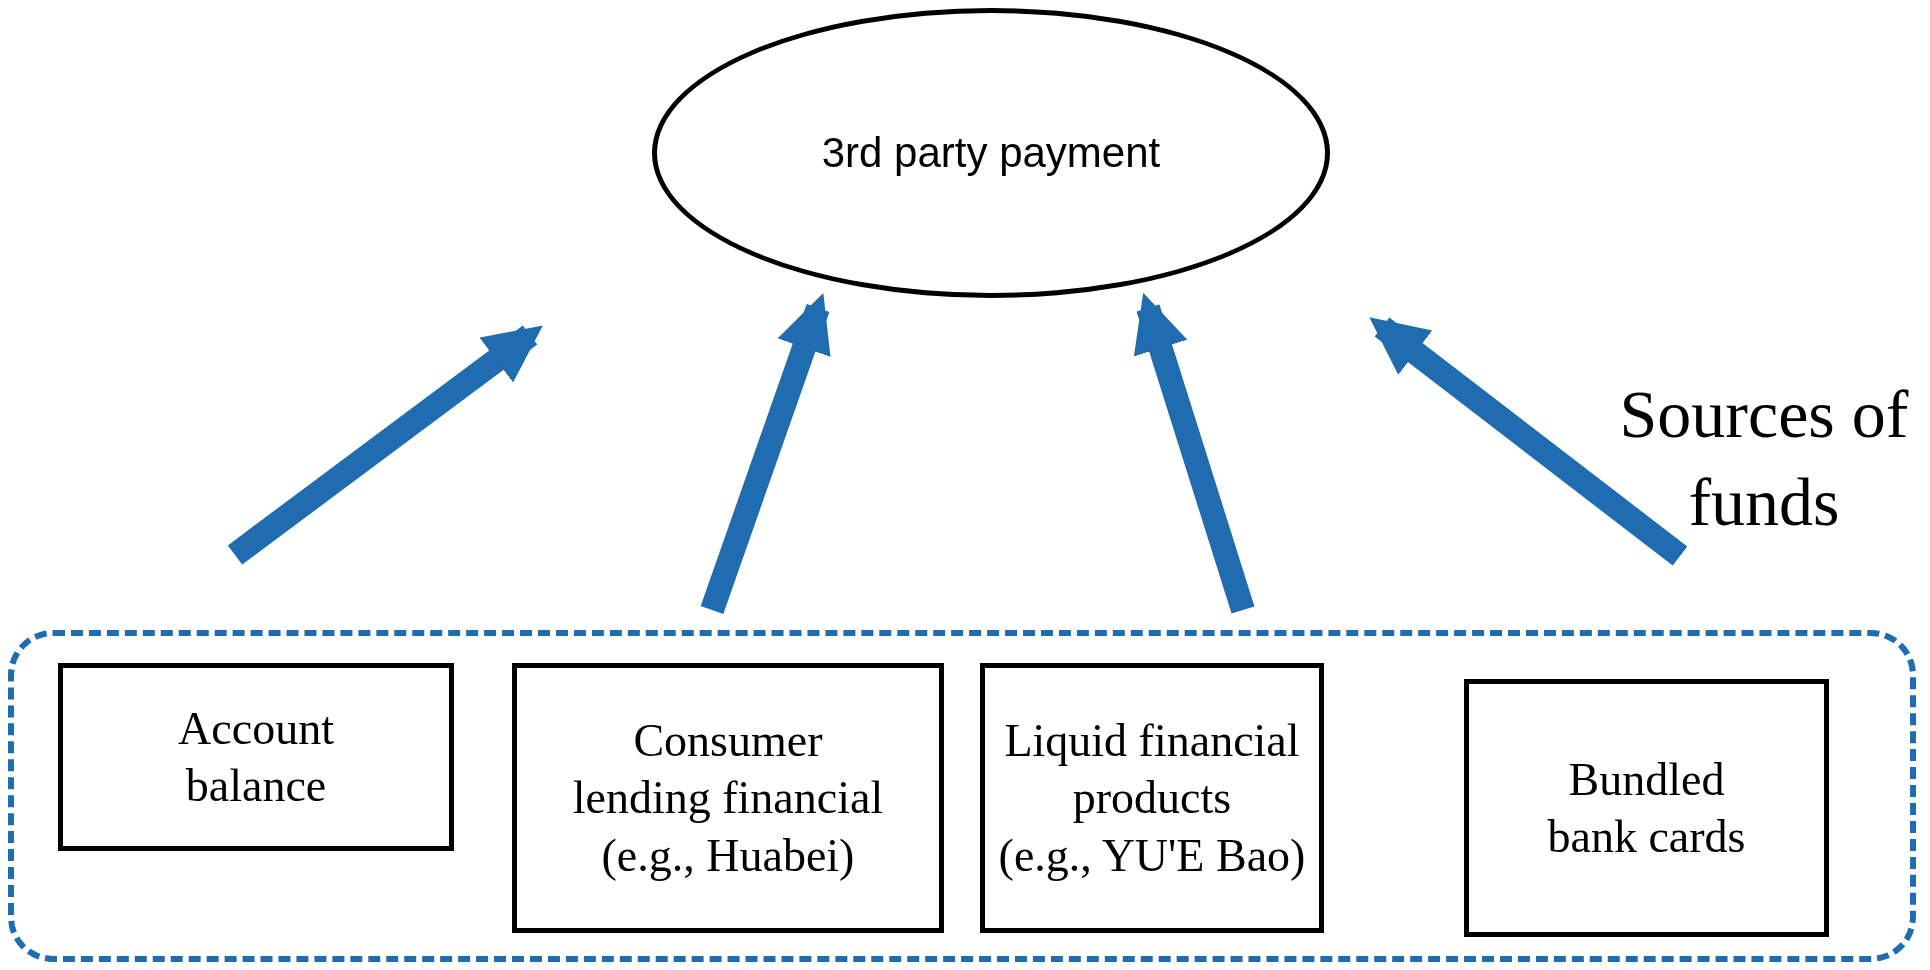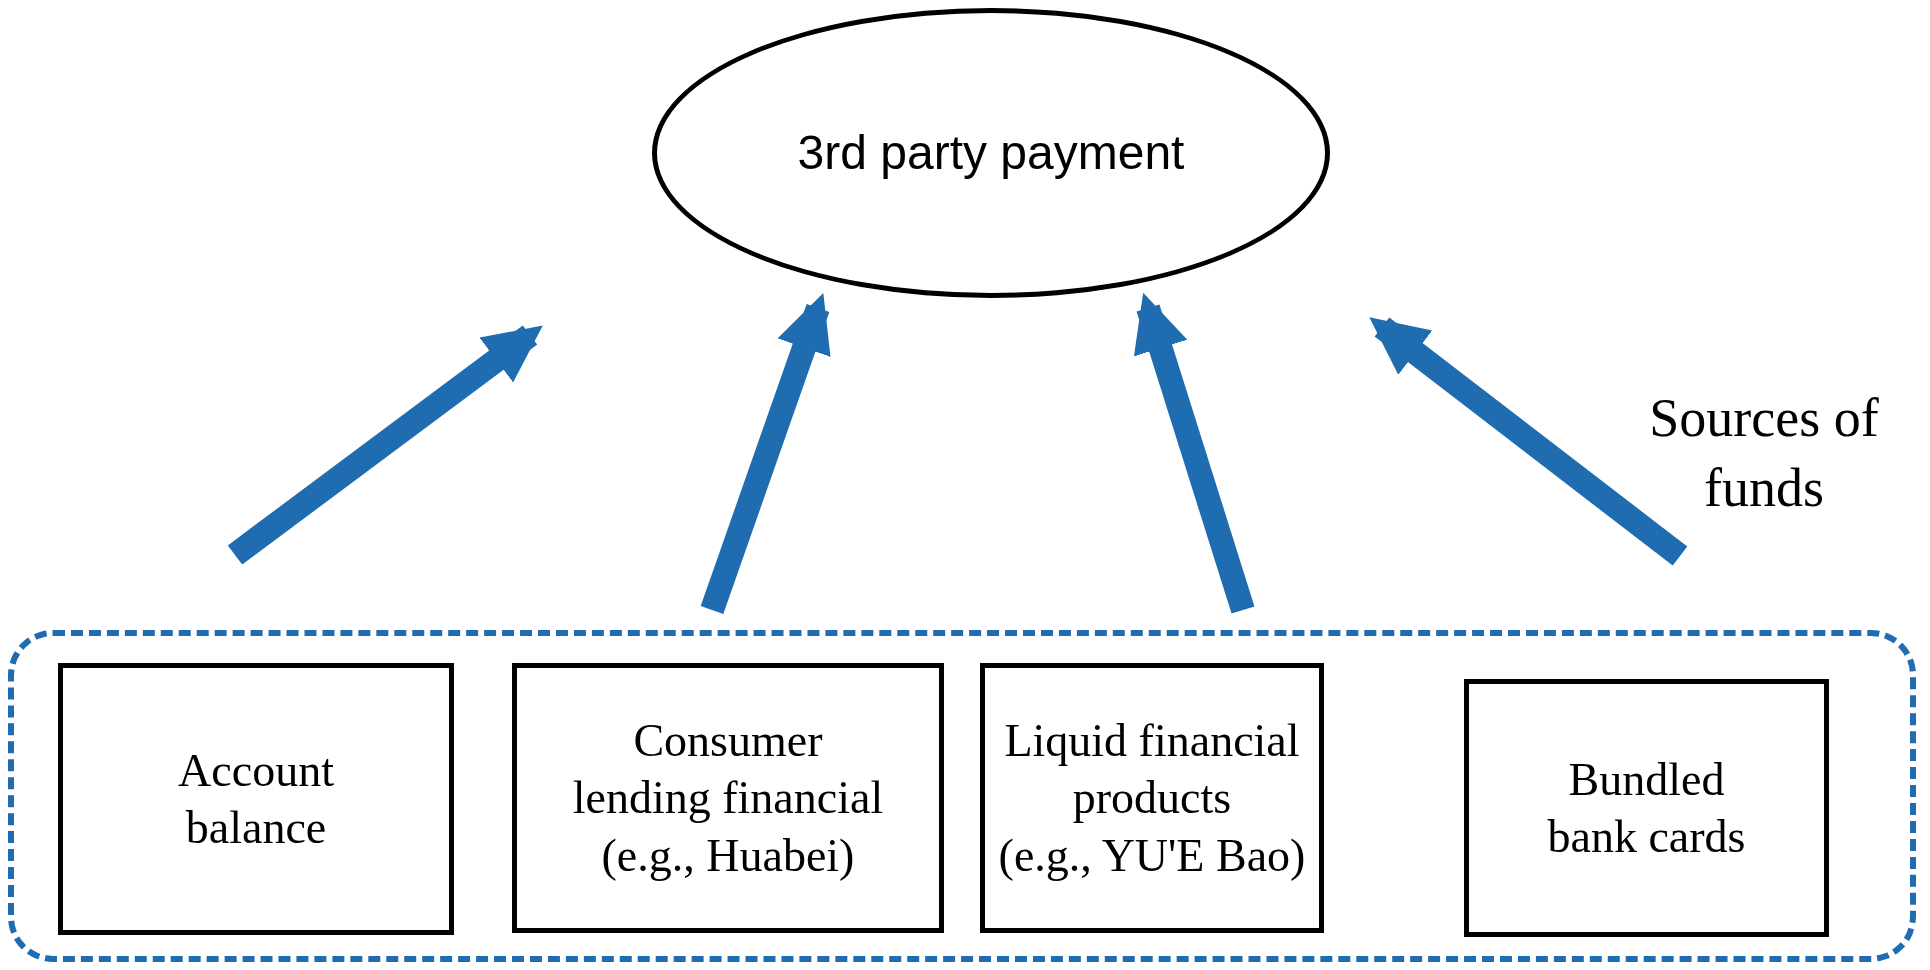--- a/index.html
+++ b/index.html
@@ -27,44 +27,44 @@
     border: 5px solid #000000;
     border-radius: 50%;
     box-sizing: border-box;
     display: flex;
     align-items: center;
     justify-content: center;
     background: #ffffff;
   }
   .ellipse-node .label {
     font-family: "Liberation Sans", sans-serif;
-    font-size: 48px;
+    font-size: 42px;
     line-height: 1.1;
     text-align: center;
     white-space: pre-line;
   }
 
   
   .arrow-layer {
     position: absolute;
     left: 0;
     top: 0;
     width: 1930px;
     height: 970px;
     pointer-events: none;
   }
 
   
   .caption {
     position: absolute;
     left: 1598px;
-    top: 383px;
+    top: 370px;
     width: 332px;
     text-align: center;
-    font-size: 54px;
+    font-size: 68px;
     line-height: 1.3;
     white-space: pre-line;
   }
 
   
   .group-container {
     position: absolute;
     left: 8px;
     top: 630px;
     width: 1908px;
@@ -84,21 +84,21 @@
     display: flex;
     align-items: center;
     justify-content: center;
   }
   .source-box .label {
     font-size: 46px;
     line-height: 1.25;
     text-align: center;
     white-space: pre-line;
   }
-  .box-1 { left: 58px;   top: 663px; width: 396px; height: 272px; }
+  .box-1 { left: 58px;   top: 663px; width: 396px; height: 188px; }
   .box-2 { left: 512px;  top: 663px; width: 432px; height: 270px; }
   .box-3 { left: 980px;  top: 663px; width: 344px; height: 270px; }
   .box-4 { left: 1464px; top: 679px; width: 365px; height: 258px; }
 </style>
 </head>
 <body>
 
 <div class="canvas">
 
   <div class="ellipse-node">

